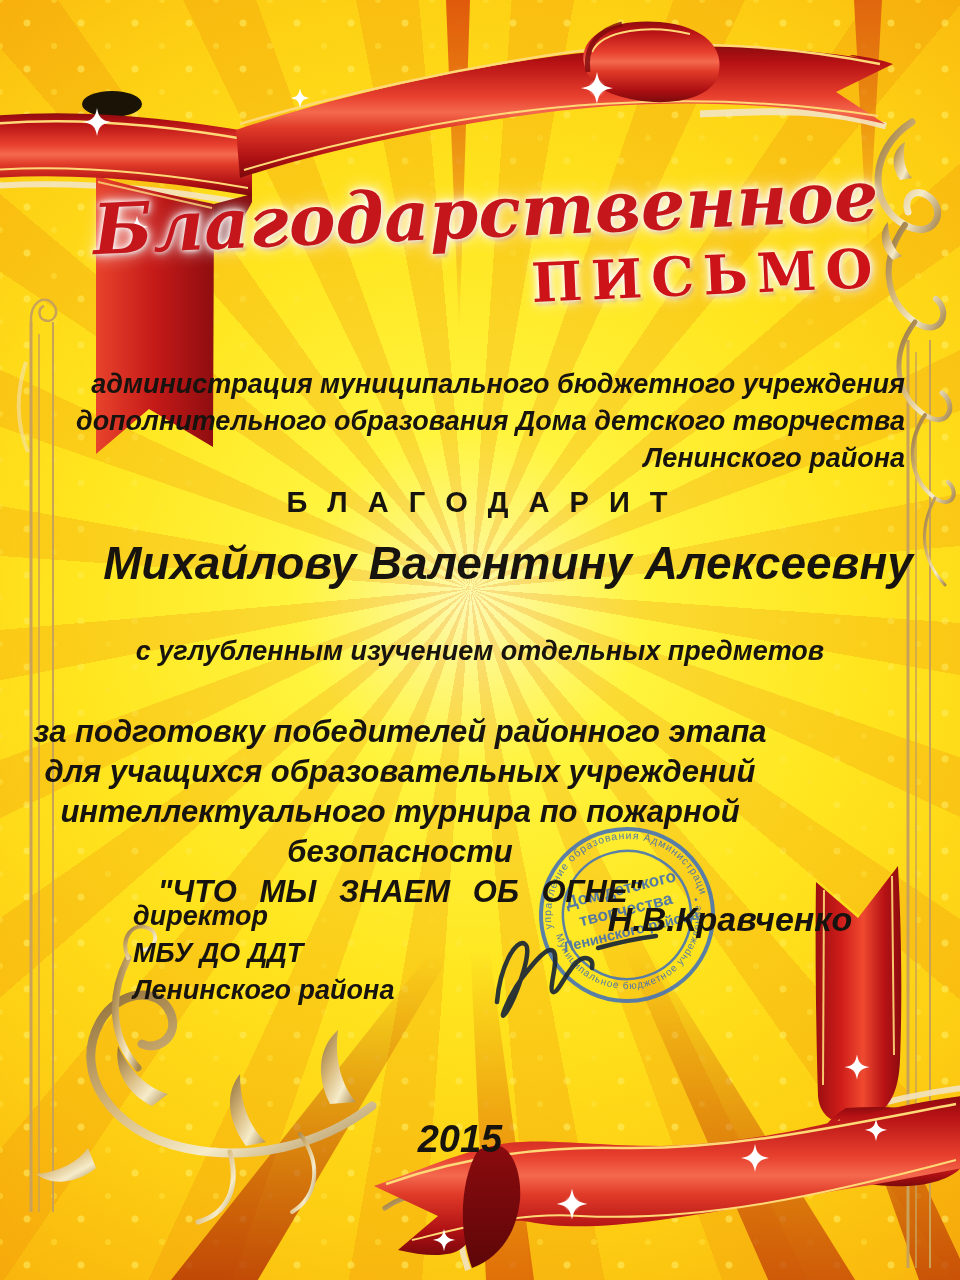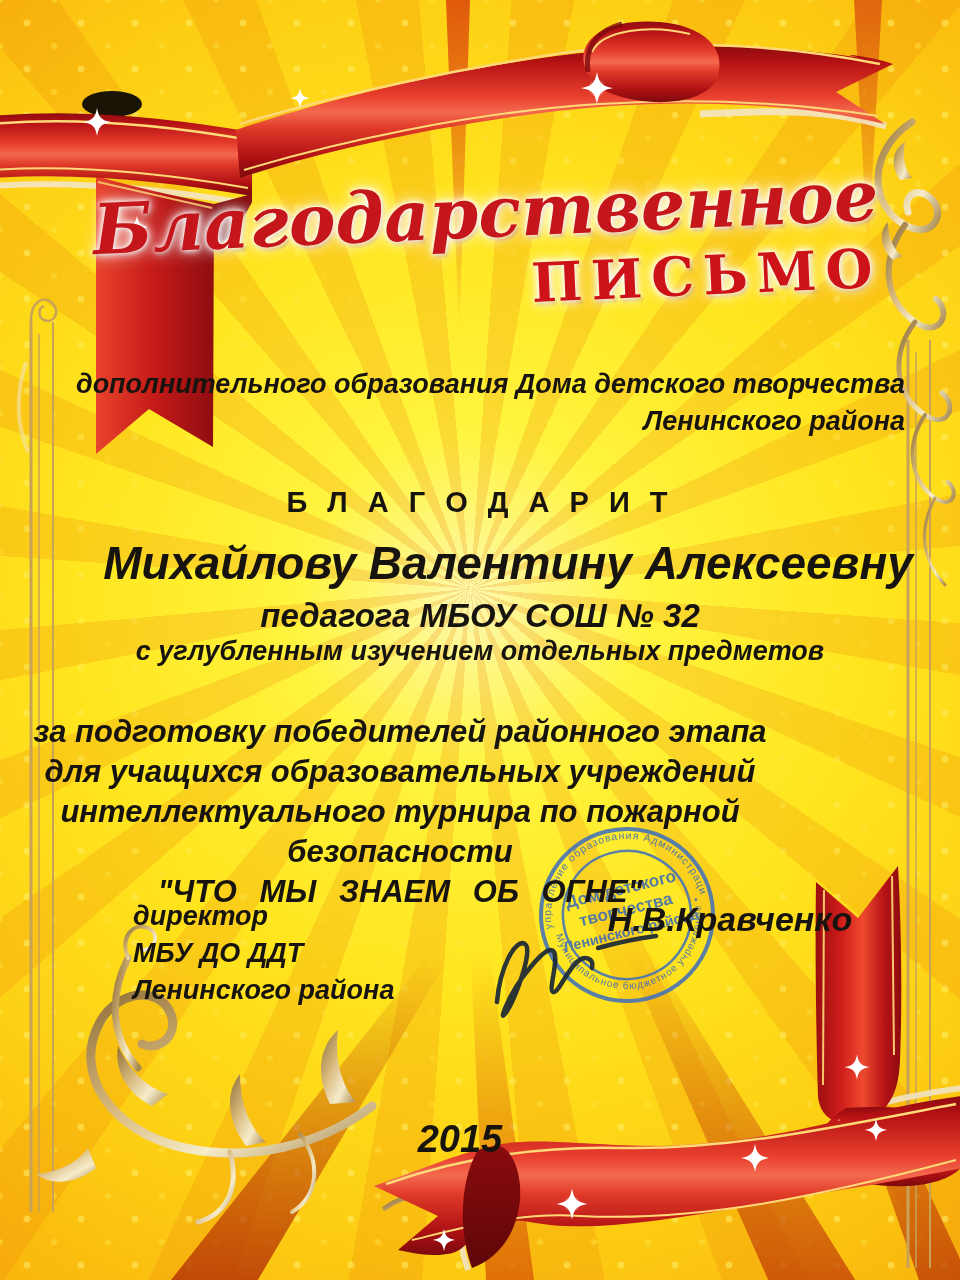--- a/index.html
+++ b/index.html
@@ -255,28 +255,28 @@
         </g>
     </g>
   </svg>
 
   <div class="title-block">
     <div class="title-script">Благодарственное</div>
     <div class="title-caps">ПИСЬМО</div>
   </div>
 
   <div class="txt issuer">
+    <div>администрация муниципального бюджетного учреждения</div>
     <div>дополнительного образования Дома детского творчества</div>
     <div>Ленинского района</div>
   </div>
 
   <div class="txt thanks">Б Л А Г О Д А Р И Т</div>
 
   <div class="txt name">Михайлову Валентину Алексеевну</div>
-  <div class="txt role">педагога МБОУ СОШ № 32</div>
   <div class="txt school">с углубленным изучением отдельных предметов</div>
 
   <div class="txt reason">
     <div>за подготовку победителей районного этапа</div>
     <div>для учащихся образовательных учреждений</div>
     <div>интеллектуального турнира по пожарной безопасности</div>
     <div class="quote-line">"ЧТО МЫ ЗНАЕМ ОБ ОГНЕ"</div>
   </div>
 
   <div class="txt signer-block">

